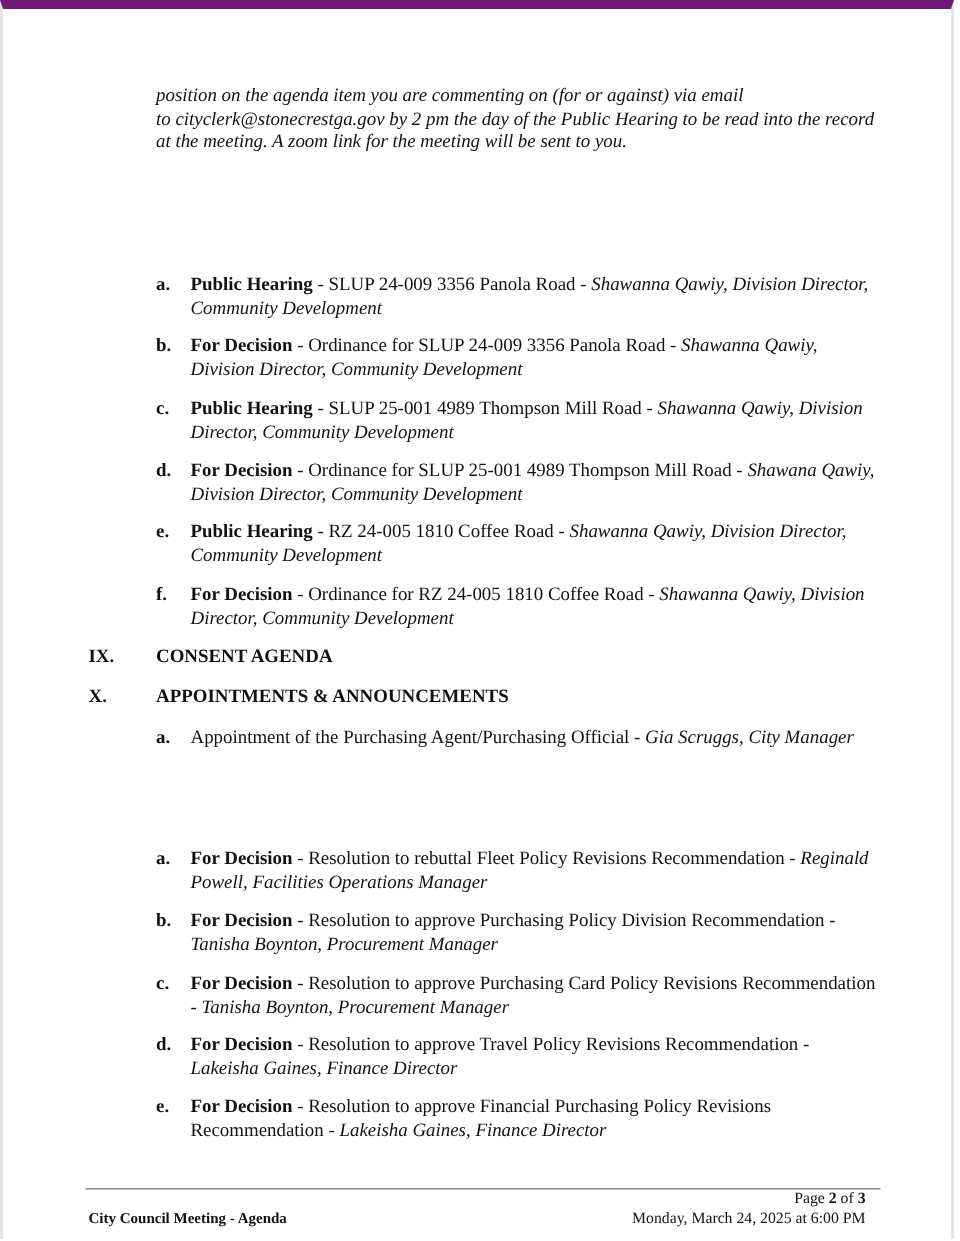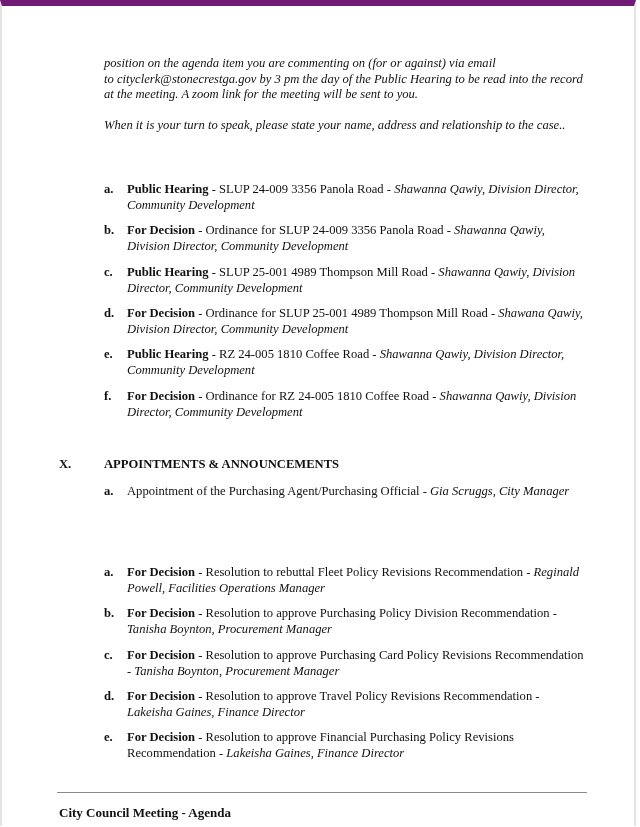--- a/index.html
+++ b/index.html
@@ -73,21 +73,21 @@
       left: 55px;
       width: 530px;
       top: 786px;
       height: 0;
       border-top: 1.5px solid #8a8a8a;
     }
     .footer-left {
       position: absolute;
       left: 57px;
       top: 800px;
-      font-size: 13px;
+      font-size: 10px;
       font-weight: bold;
       line-height: 13px;
     }
     .footer-right {
       position: absolute;
       right: 57px;
       top: 788px;
       font-size: 10.5px;
       line-height: 12.5px;
       text-align: right;
@@ -95,23 +95,22 @@
     .footer-right b { font-weight: bold; }
   </style>
 </head>
 <body>
 
 <div class="page">
 
   <div class="intro">
     <p>
       <span>position on the agenda item you are commenting on (for or against) via email</span><br>
-      <span>to cityclerk@stonecrestga.gov by 3 pm the day of the Public Hearing to be read into the record at the meeting. A zoom link for the meeting will be sent to you.</span>
+      <span>to cityclerk@stonecrestga.gov by 2 pm the day of the Public Hearing to be read into the record at the meeting. A zoom link for the meeting will be sent to you.</span>
     </p>
-    <p>When it is your turn to speak, please state your name, address and relationship to the case..</p>
   </div>
 
   <div class="item" style="top:176px;">
     <span class="letter">a.</span>
     <span class="text"><span class="kind">Public Hearing</span><span> - SLUP 24-009 3356 Panola Road - </span><span class="who">Shawanna Qawiy, Division Director, Community Development</span></span>
   </div>
   <div class="item" style="top:217px;">
     <span class="letter">b.</span>
     <span class="text"><span class="kind">For Decision</span><span> - Ordinance for SLUP 24-009 3356 Panola Road - </span><span class="who">Shawanna Qawiy, Division Director, Community Development</span></span>
   </div>
@@ -125,20 +124,24 @@
   </div>
   <div class="item" style="top:341px;">
     <span class="letter">e.</span>
     <span class="text"><span class="kind">Public Hearing</span><span> - RZ 24-005 1810 Coffee Road - </span><span class="who">Shawanna Qawiy, Division Director, Community Development</span></span>
   </div>
   <div class="item" style="top:383px;">
     <span class="letter">f.</span>
     <span class="text"><span class="kind">For Decision</span><span> - Ordinance for RZ 24-005 1810 Coffee Road - </span><span class="who">Shawanna Qawiy, Division Director, Community Development</span></span>
   </div>
 
+  <div class="section" style="top:424px;">
+    <span class="num">IX.</span>
+    <span class="title">CONSENT AGENDA</span>
+  </div>
 
   <div class="section" style="top:451px;">
     <span class="num">X.</span>
     <span class="title">APPOINTMENTS &amp; ANNOUNCEMENTS</span>
   </div>
   <div class="item" style="top:478px; width:500px;">
     <span class="letter">a.</span>
     <span class="text"><span>Appointment of the Purchasing Agent/Purchasing Official - </span><span class="who">Gia Scruggs, City Manager</span></span>
   </div>
 
@@ -160,14 +163,18 @@
     <span class="letter">d.</span>
     <span class="text"><span class="kind">For Decision</span><span> - Resolution to approve Travel Policy Revisions Recommendation - </span><span class="who">Lakeisha Gaines, Finance Director</span></span>
   </div>
   <div class="item" style="top:724px;">
     <span class="letter">e.</span>
     <span class="text"><span class="kind">For Decision</span><span> - Resolution to approve Financial Purchasing Policy Revisions Recommendation - </span><span class="who">Lakeisha Gaines, Finance Director</span></span>
   </div>
 
   <div class="footer-rule"></div>
   <div class="footer-left">City Council Meeting - Agenda</div>
+  <div class="footer-right">
+    <div><span>Page </span><b>2</b><span> of </span><b>3</b></div>
+    <div>Monday, March 24, 2025 at 6:00 PM</div>
+  </div>
 
 </div>
 
 </body></html>

